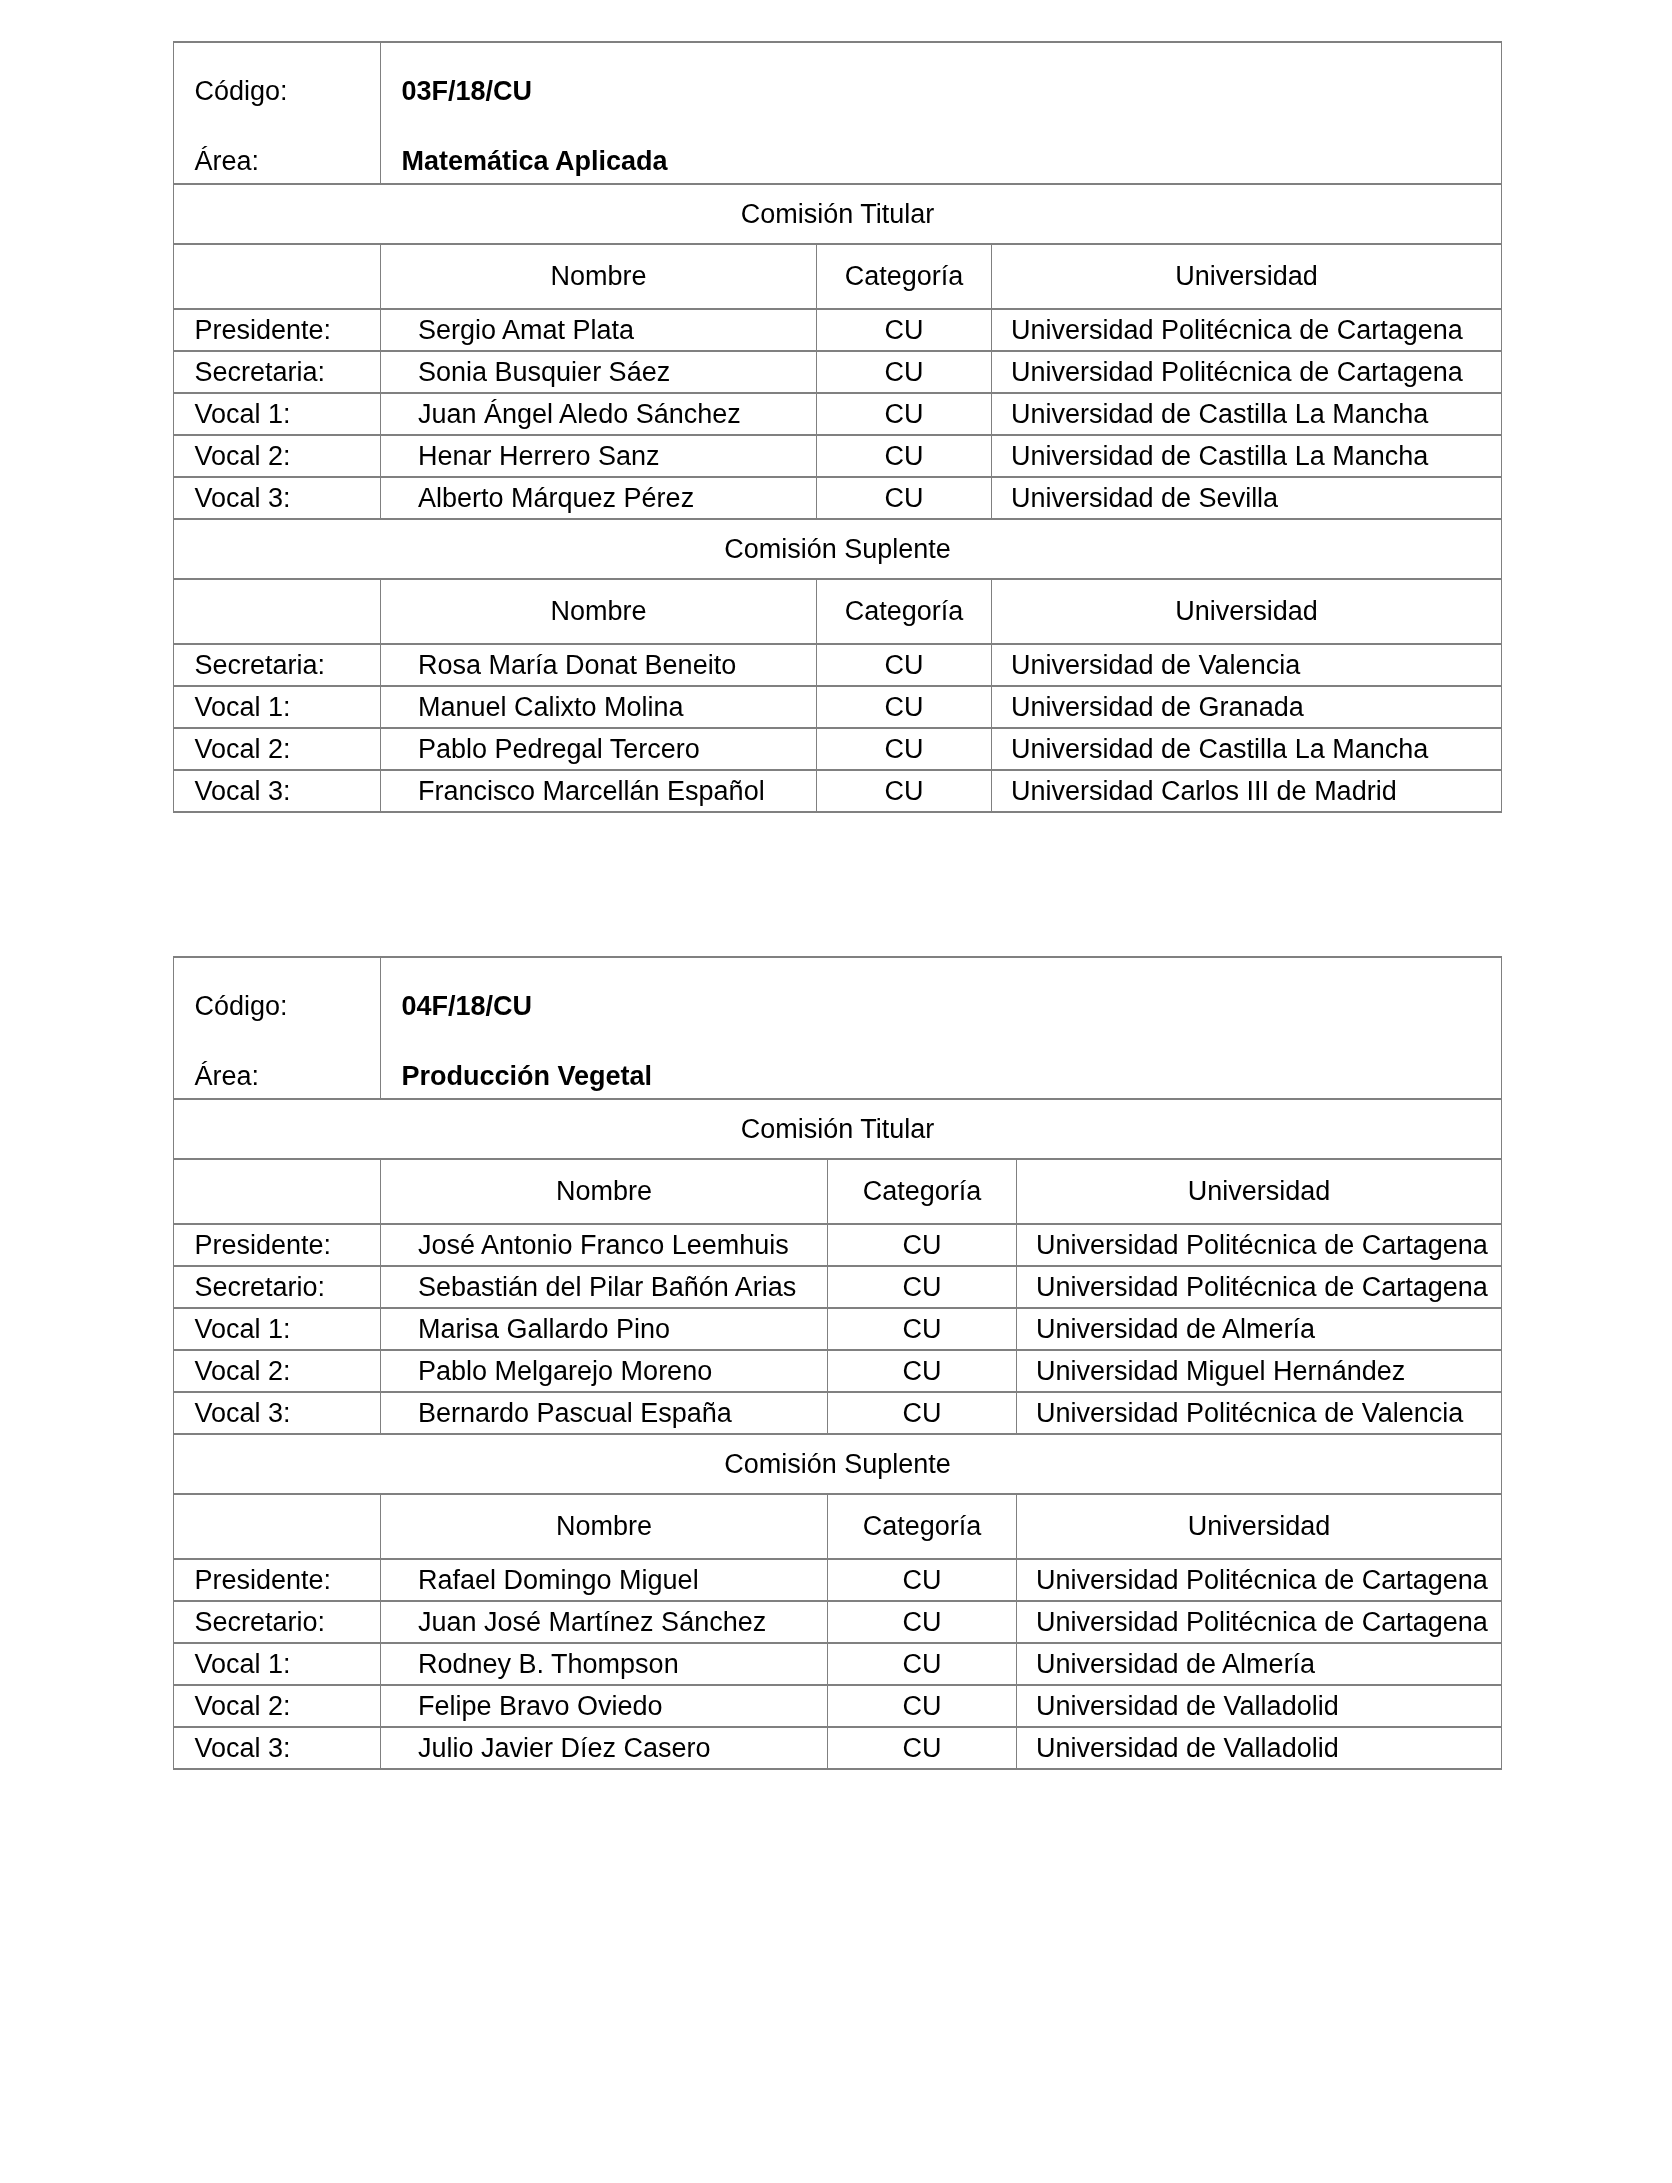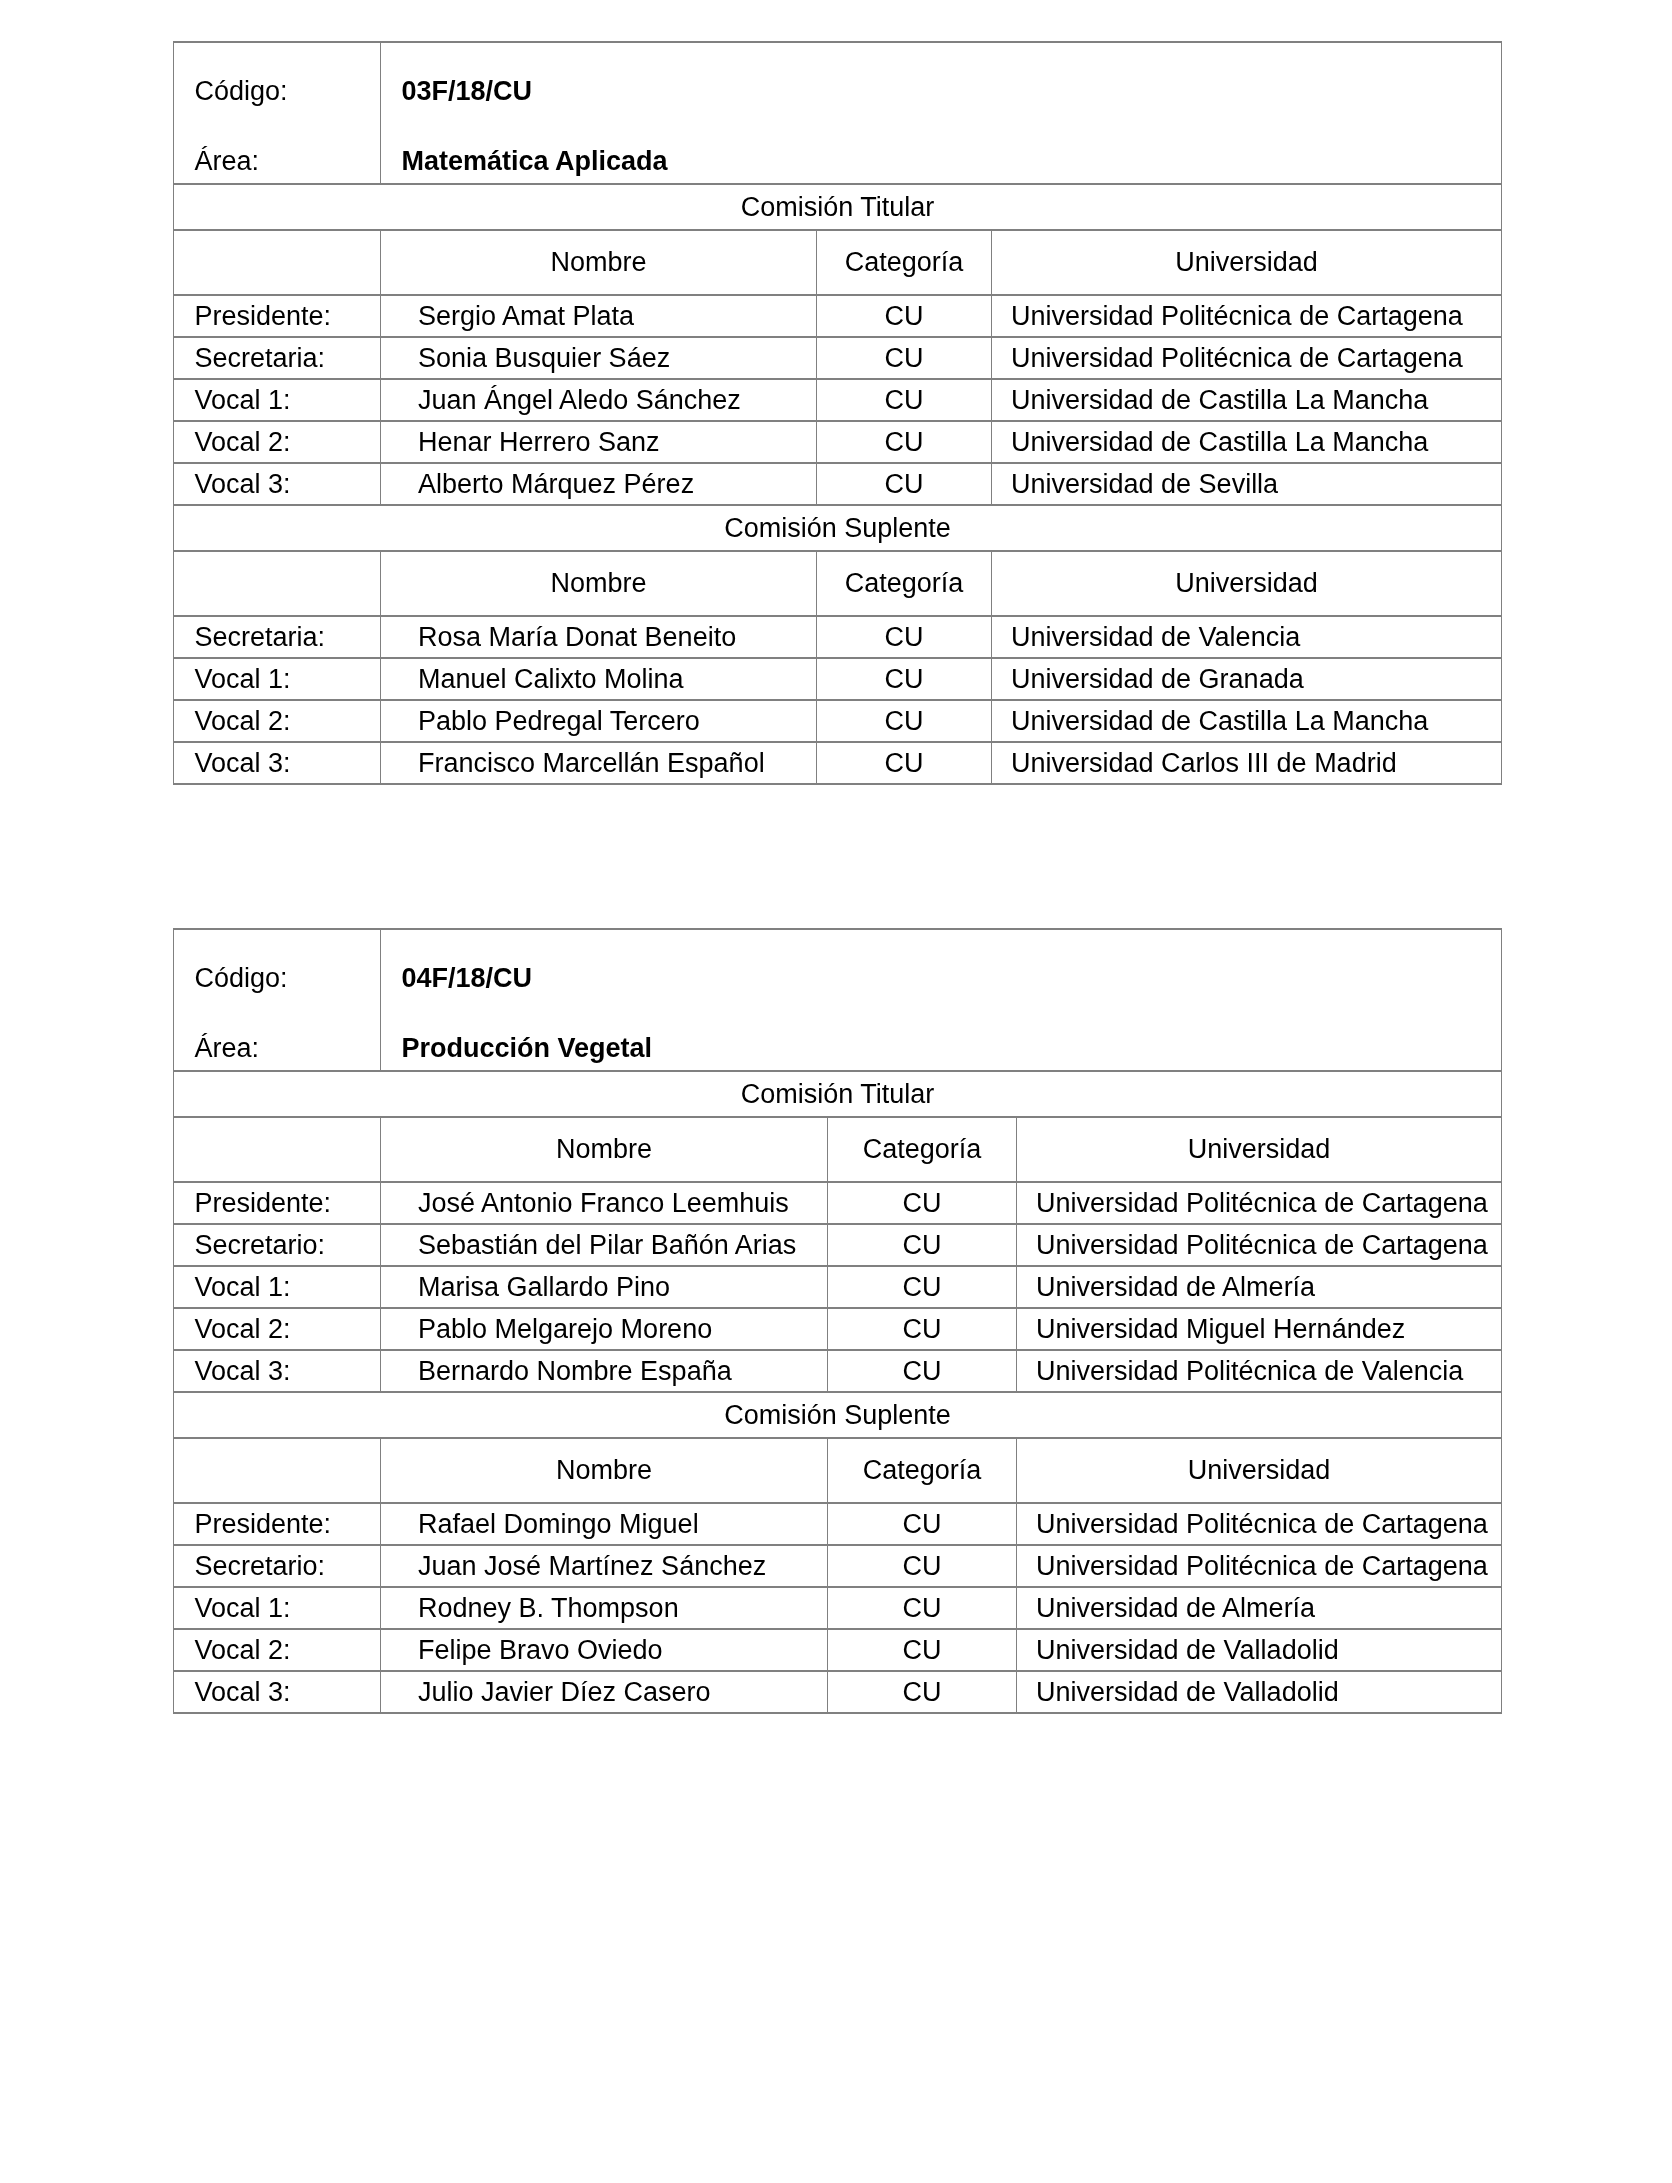--- a/index.html
+++ b/index.html
@@ -18,21 +18,21 @@
   table.ctable.first{margin-bottom:143px;}
   .ctable td{
     border:solid #808080;
     border-width:2.4px 1.6px;
     vertical-align:middle;
     padding:0;
     overflow:hidden;
     white-space:nowrap;
   }
   tr.r-meta{height:101px;}
-  tr.r-sec{height:46px;margin-top:20px;}
+  tr.r-sec{height:60px;margin-top:20px;}
   tr.r-head{height:65px;}
   tr.r-data{height:42px;}
   td.c-meta-label,td.c-meta-value{vertical-align:middle;}
   td.c-meta-label div,td.c-meta-value div{line-height:44px;margin-top:26px;}
   td.c-meta-label{padding-left:20.4px;}
   td.c-meta-value{padding-left:20.4px;}
   td.c-meta-value div{font-weight:bold;}
   td.c-sec-title{text-align:center;}
   td.c-head{text-align:center;}
   td.c-role{text-align:left;padding-left:20.4px;}
@@ -184,21 +184,21 @@
           <td class="c-univ">Universidad de Almería</td>
         </tr>
         <tr class="r-data">
           <td class="c-role">Vocal 2:</td>
           <td class="c-name">Pablo Melgarejo Moreno</td>
           <td class="c-cat">CU</td>
           <td class="c-univ">Universidad Miguel Hernández</td>
         </tr>
         <tr class="r-data">
           <td class="c-role">Vocal 3:</td>
-          <td class="c-name">Bernardo Nombre España</td>
+          <td class="c-name">Bernardo Pascual España</td>
           <td class="c-cat">CU</td>
           <td class="c-univ">Universidad Politécnica de Valencia</td>
         </tr>
         <tr class="r-sec">
           <td class="c-sec-title" colspan="4">Comisión Suplente</td>
         </tr>
         <tr class="r-head">
           <td class="c-head"></td>
           <td class="c-head">Nombre</td>
           <td class="c-head">Categoría</td>

